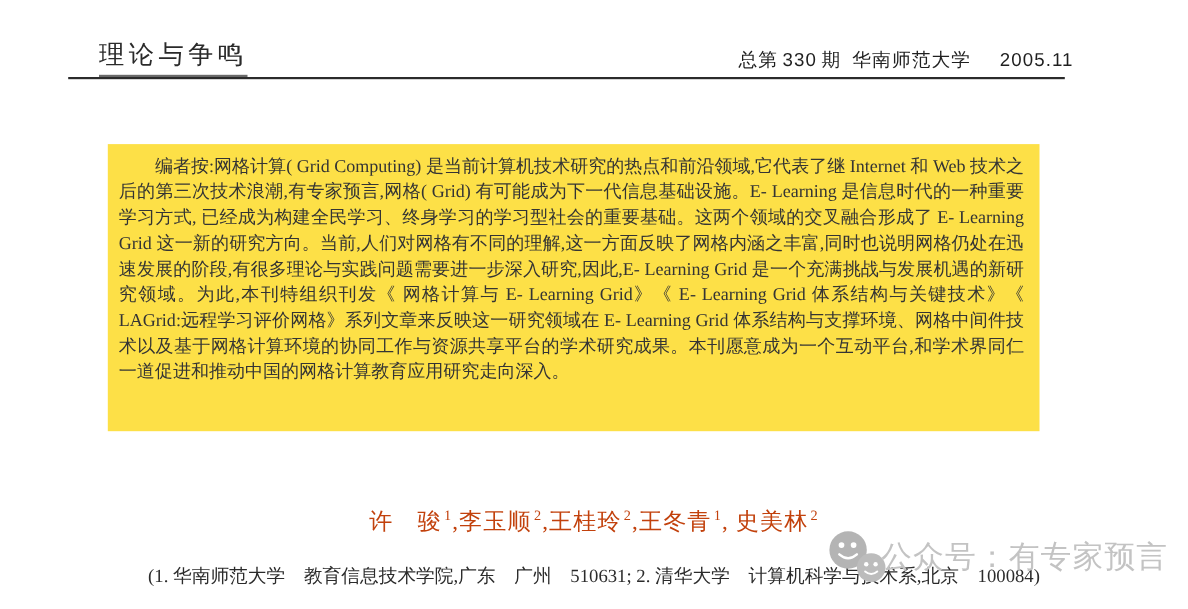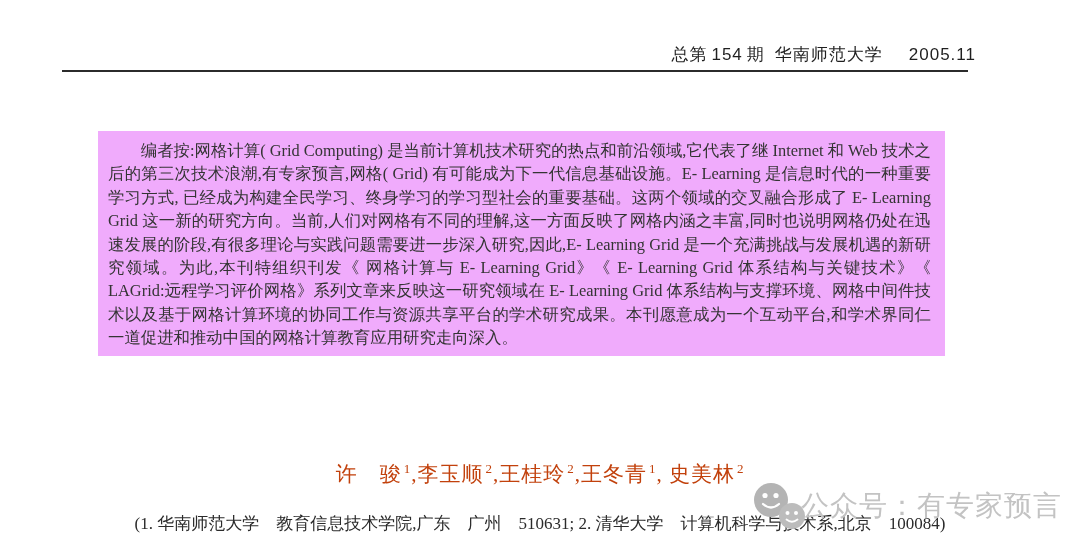--- a/index.html
+++ b/index.html
@@ -23,22 +23,22 @@
   .issue-info .date { margin-left:26px; font-family:"Liberation Sans","DejaVu Sans",sans-serif; }
   .header-rule {
     position:absolute; left:62px; top:70px; width:906px; height:2px; background:#2b2b2b;
   }
   .article-number {
     position:absolute; left:78px; top:84px; font-size:16px; color:#2b2b2b; letter-spacing:0.5px;
   }
 
   
   .note-box {
-    position:absolute; left:98px; top:131px; width:847px; height:225px;
-    background:#f0abfc; box-sizing:border-box; padding:8px 14px 0 10px; overflow:hidden;
+    position:absolute; left:98px; top:131px; width:847px; height:261px;
+    background:#fde047; box-sizing:border-box; padding:8px 14px 0 10px; overflow:hidden;
   }
   .note-text {
     margin:0; font-size:16.4px; line-height:23.4px; color:#343434;
     text-align:justify; text-indent:2em;
   }
 
   
   .article-title {
     position:absolute; top:392px; left:0; width:100%; text-align:center;
     font-size:43px; color:#141414; line-height:1.15; white-space:nowrap;
@@ -63,23 +63,24 @@
     position:absolute; left:801px; top:487px;
     font-family:"Liberation Sans","DejaVu Sans",sans-serif;
     font-size:28px; letter-spacing:1px; color:#c3c3c3; white-space:nowrap;
   }
 </style>
 </head>
 <body>
 
 <div class="page">
 
+  <div class="column-title">理论与争鸣</div>
 
   <div class="issue-info">
-    <span>总第</span><span class="num">154</span><span>期</span><span class="journal">华南师范大学</span><span class="date">2005.11</span>
+    <span>总第</span><span class="num">330</span><span>期</span><span class="journal">华南师范大学</span><span class="date">2005.11</span>
   </div>
 
   <div class="header-rule"></div>
 
 
   <div class="note-box">
     <p class="note-text">编者按:网格计算( Grid Computing) 是当前计算机技术研究的热点和前沿领域,它代表了继 Internet 和 Web 技术之后的第三次技术浪潮,有专家预言,网格( Grid) 有可能成为下一代信息基础设施。E- Learning 是信息时代的一种重要学习方式, 已经成为构建全民学习、终身学习的学习型社会的重要基础。这两个领域的交叉融合形成了 E- Learning Grid 这一新的研究方向。当前,人们对网格有不同的理解,这一方面反映了网格内涵之丰富,同时也说明网格仍处在迅速发展的阶段,有很多理论与实践问题需要进一步深入研究,因此,E- Learning Grid 是一个充满挑战与发展机遇的新研究领域。为此,本刊特组织刊发《 网格计算与 E- Learning Grid》《 E- Learning Grid 体系结构与关键技术》《 LAGrid:远程学习评价网格》系列文章来反映这一研究领域在 E- Learning Grid 体系结构与支撑环境、网格中间件技术以及基于网格计算环境的协同工作与资源共享平台的学术研究成果。本刊愿意成为一个互动平台,和学术界同仁一道促进和推动中国的网格计算教育应用研究走向深入。</p>
   </div>
 
 

